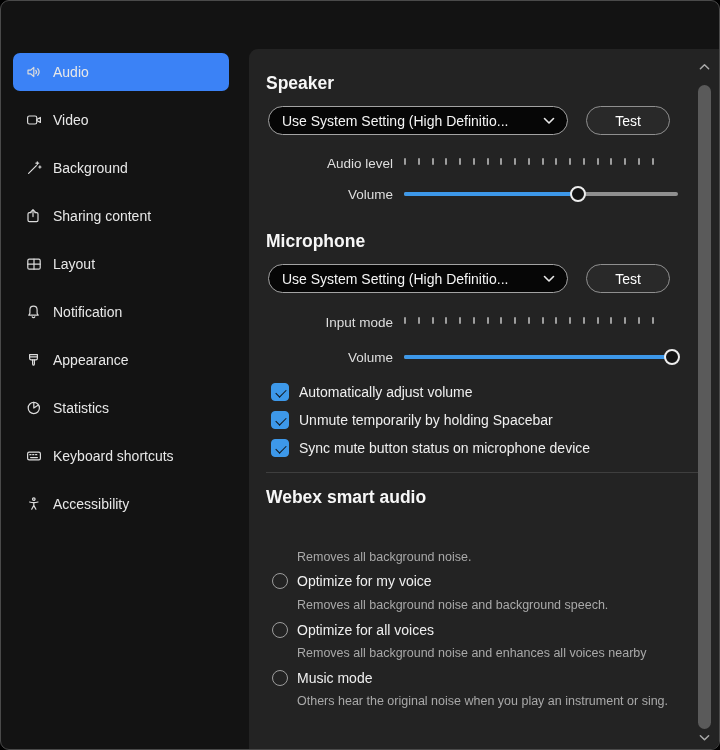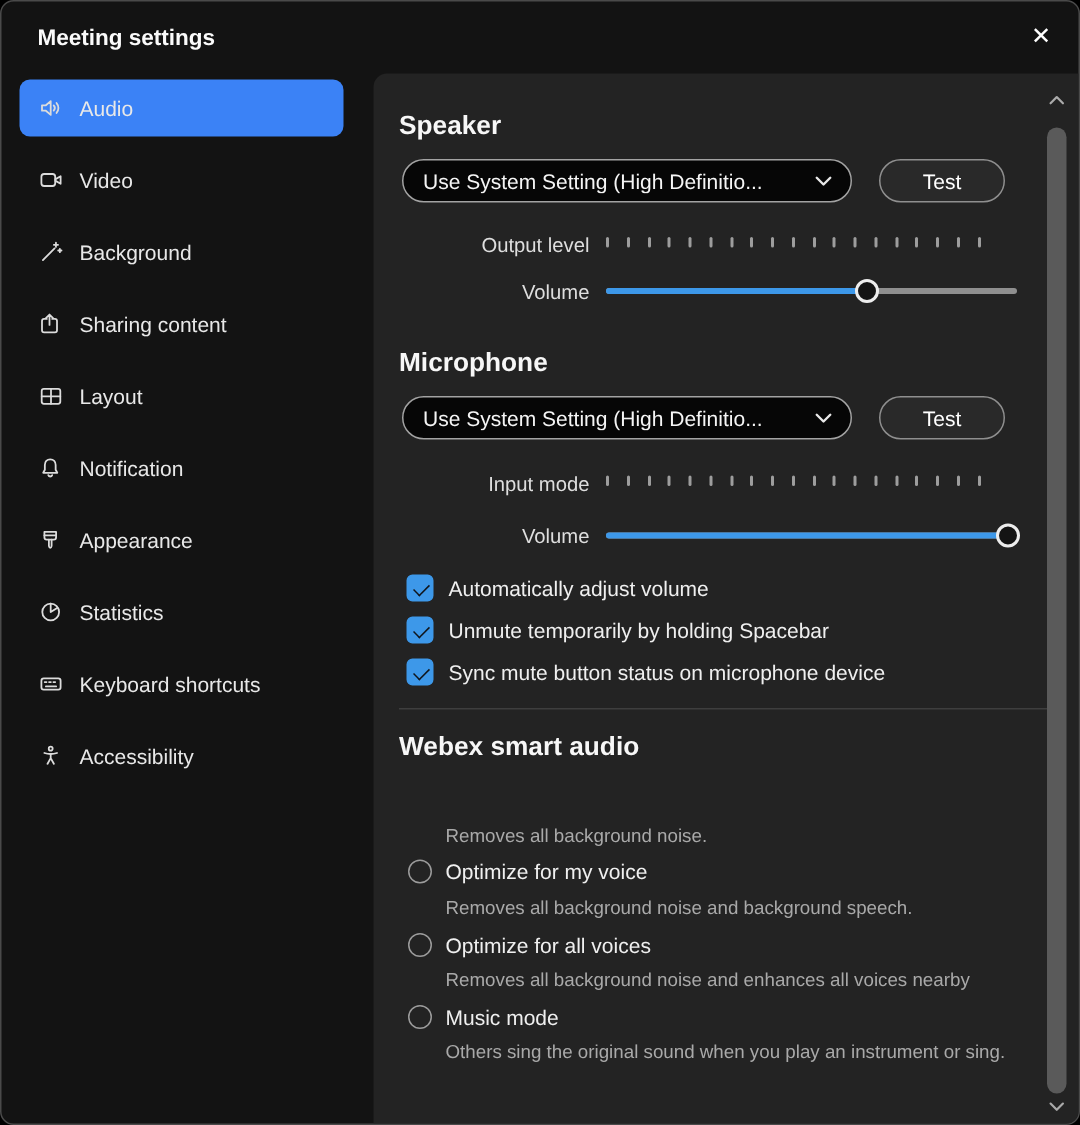--- a/index.html
+++ b/index.html
@@ -138,24 +138,20 @@
   .scroll-chev { position:absolute; right:8px; width:13px; height:10px; display:flex; justify-content:center; cursor:pointer; }
   .scroll-chev svg { width:11px; height:8px; stroke:#aaaaaa; fill:none; stroke-width:1.6; stroke-linecap:round; stroke-linejoin:round; }
   .scroll-chev.up { top:62px; }
   .scroll-chev.down { top:733px; }
 </style>
 </head>
 <body>
 
 <div class="window">
 
-  <div class="titlebar">
-    <div class="title">Meeting settings</div>
-    <button class="close-btn"><span>✕</span></button>
-  </div>
 
   <nav class="sidebar">
     <div class="nav-item selected">
       <span class="nav-icon">
           <svg viewBox="0 0 18 18">
             <path d="M3 7.2 H5.6 L8.8 4.4 V13.6 L5.6 10.8 H3 Z"></path>
             <path d="M10.8 7.3 a2.5 2.5 0 0 1 0 3.4"></path>
             <path d="M12.7 5.7 a5 5 0 0 1 0 6.6"></path>
           </svg>
         </span>
@@ -254,21 +250,21 @@
     <div class="device-select" style="top:57px;">
       <span class="sel-text">Use System Setting (High Definitio...</span>
       <span class="chev">
           <svg viewBox="0 0 12 8">
             <polyline points="1.5,1.5 6,6 10.5,1.5"></polyline>
           </svg>
         </span>
     </div>
     <button class="test-btn" style="top:57px;">Test</button>
 
-    <div class="form-label" style="top:107px;">Output level</div>
+    <div class="form-label" style="top:107px;">Audio level</div>
     <div class="ticks" style="top:104px;">
         <span class="tick"></span>
         <span class="tick"></span>
         <span class="tick"></span>
         <span class="tick"></span>
         <span class="tick"></span>
         <span class="tick"></span>
         <span class="tick"></span>
         <span class="tick"></span>
         <span class="tick"></span>
@@ -359,21 +355,21 @@
     <div class="radio-row" style="top:571px;">
       <span class="radio"></span>
       <span class="radio-label">Optimize for all voices</span>
     </div>
     <div class="radio-desc" style="top:594px;">Removes all background noise and enhances all voices nearby</div>
 
     <div class="radio-row" style="top:619px;">
       <span class="radio"></span>
       <span class="radio-label">Music mode</span>
     </div>
-    <div class="radio-desc" style="top:642px;">Others sing the original sound when you play an instrument or sing.</div>
+    <div class="radio-desc" style="top:642px;">Others hear the original noise when you play an instrument or sing.</div>
 
   </main>
 
   <div class="scroll-chev up">
       <svg viewBox="0 0 12 8">
         <polyline points="1.5,6 6,1.5 10.5,6"></polyline>
       </svg>
     </div>
   <div class="scroll-thumb"></div>
   <div class="scroll-chev down">

